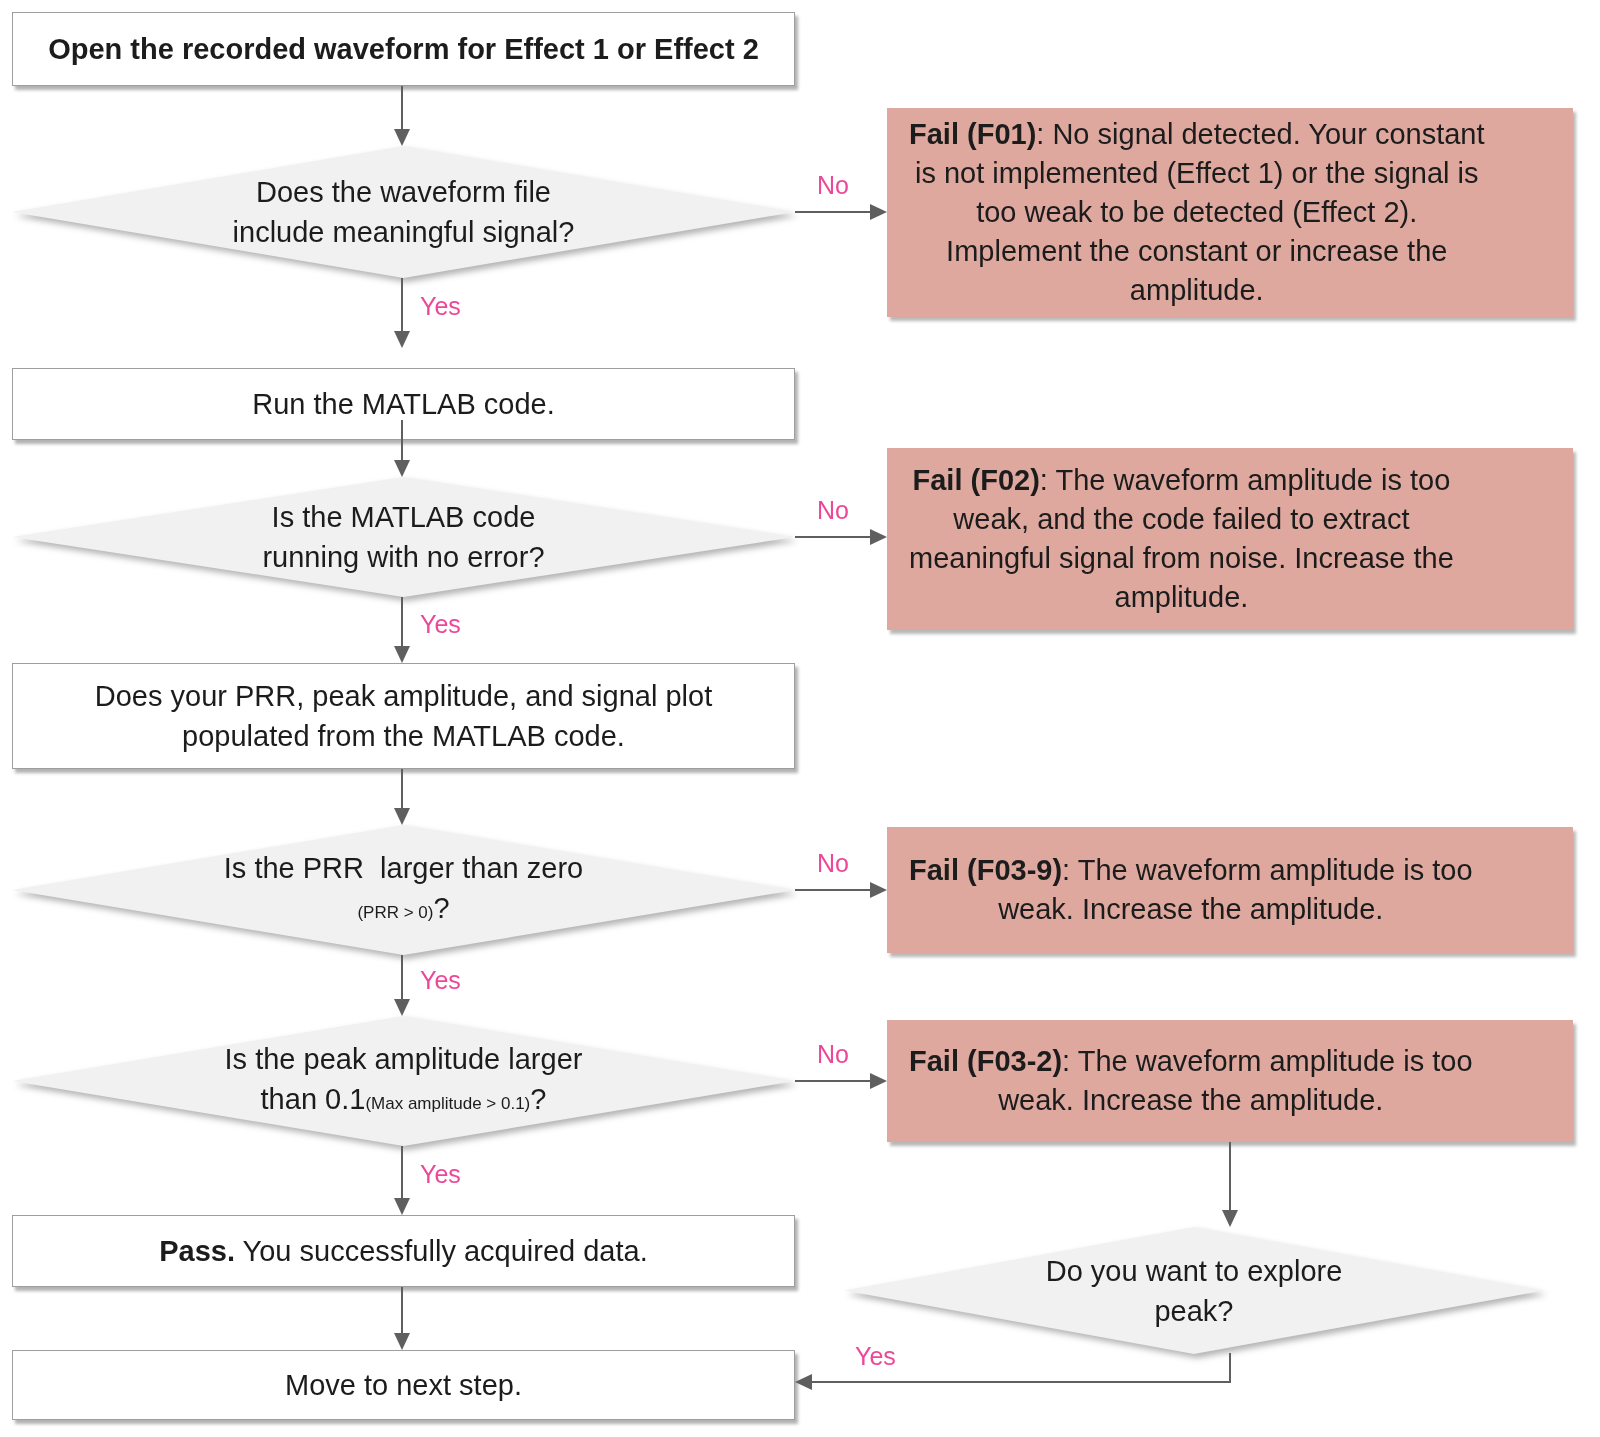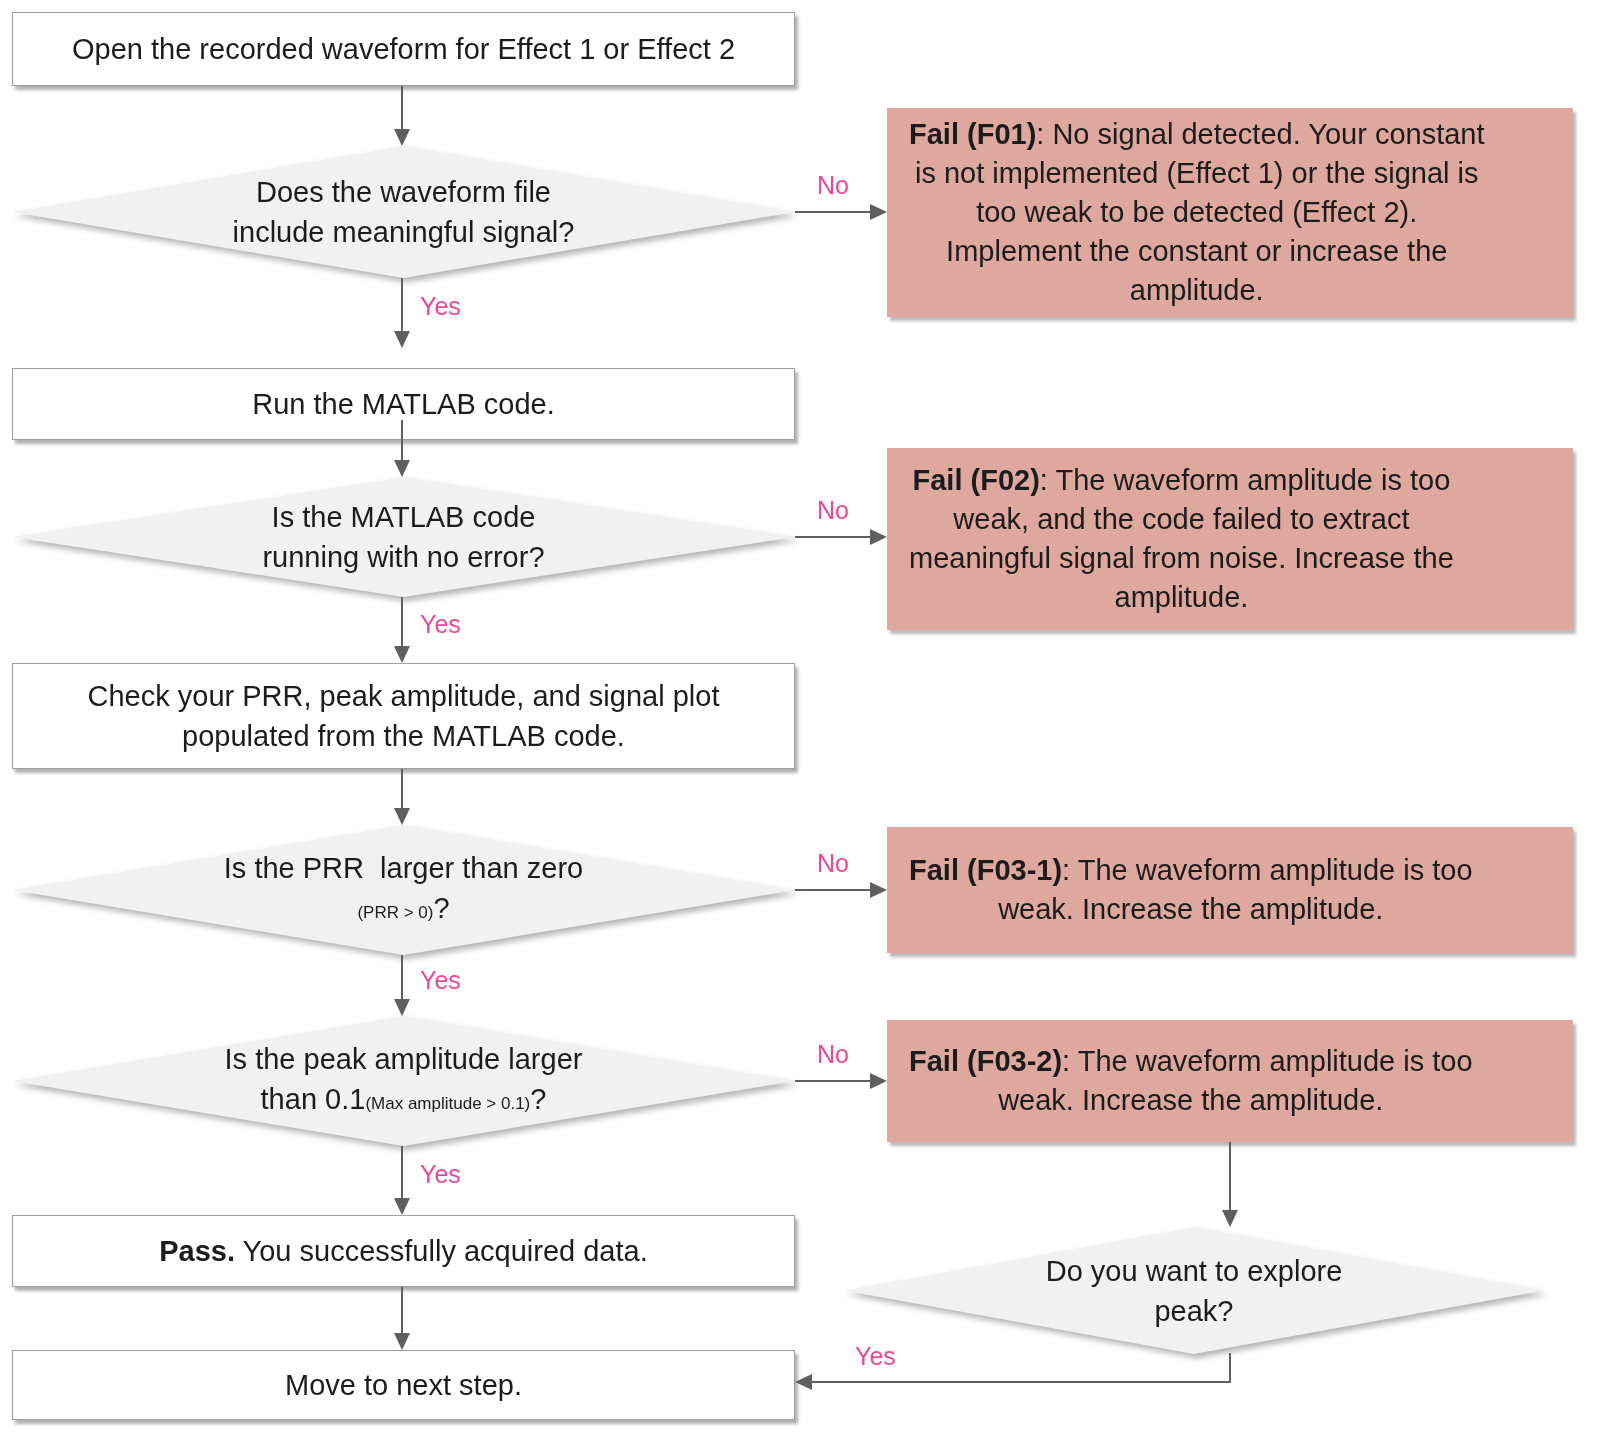--- a/index.html
+++ b/index.html
@@ -71,21 +71,21 @@
          border-top: 8px solid transparent; border-bottom: 8px solid transparent;
          border-right: 17px solid var(--line, #5f5f5f); }
   .elabel { position: absolute; font-size: 25px; line-height: 32px; color: #ec4899; }
   .elabel.c { width: 56px; text-align: center; }
 </style>
 </head>
 <body>
 
 <div class="canvas">
 
-  <div class="box" style="top:12px;height:74px;">
+  <div class="box" style="top:12px;height:74px;font-weight:bold;">
     <div>Open the recorded waveform for Effect 1 or Effect 2</div>
   </div>
 
   <div class="dwrap" style="left:12px;top:146px;width:783px;height:132px;">
     <div class="diamond"></div>
     <div class="dtext">
       <div class="dline">Does the waveform file</div>
       <div class="dline">include meaningful signal?</div>
     </div>
   </div>
@@ -97,21 +97,21 @@
   <div class="dwrap" style="left:12px;top:477px;width:783px;height:120px;">
     <div class="diamond"></div>
     <div class="dtext">
       <div class="dline">Is the MATLAB code</div>
       <div class="dline">running with no error?</div>
     </div>
   </div>
 
   <div class="box" style="top:663px;height:106px;">
     <div>
-      <div>Check your PRR, peak amplitude, and signal plot</div>
+      <div>Does your PRR, peak amplitude, and signal plot</div>
       <div>populated from the MATLAB code.</div>
     </div>
   </div>
 
   <div class="dwrap" style="left:12px;top:825px;width:783px;height:130px;">
     <div class="diamond"></div>
     <div class="dtext">
       <div class="dline">Is the PRR  larger than zero</div>
       <div class="dline"><span class="sm">(PRR &gt; 0)</span><span>?</span></div>
     </div>
@@ -147,21 +147,21 @@
     <div>
       <div class="l"><span class="b">Fail (F02)</span><span>: The waveform amplitude is too</span></div>
       <div class="l">weak, and the code failed to extract</div>
       <div class="l">meaningful signal from noise. Increase the</div>
       <div class="l">amplitude.</div>
     </div>
   </div>
 
   <div class="fail" style="top:827px;height:126px;">
     <div>
-      <div class="l"><span class="b">Fail (F03-1)</span><span>: The waveform amplitude is too</span></div>
+      <div class="l"><span class="b">Fail (F03-9)</span><span>: The waveform amplitude is too</span></div>
       <div class="l">weak. Increase the amplitude.</div>
     </div>
   </div>
 
   <div class="fail" style="top:1020px;height:122px;">
     <div>
       <div class="l"><span class="b">Fail (F03-2)</span><span>: The waveform amplitude is too</span></div>
       <div class="l">weak. Increase the amplitude.</div>
     </div>
   </div>

